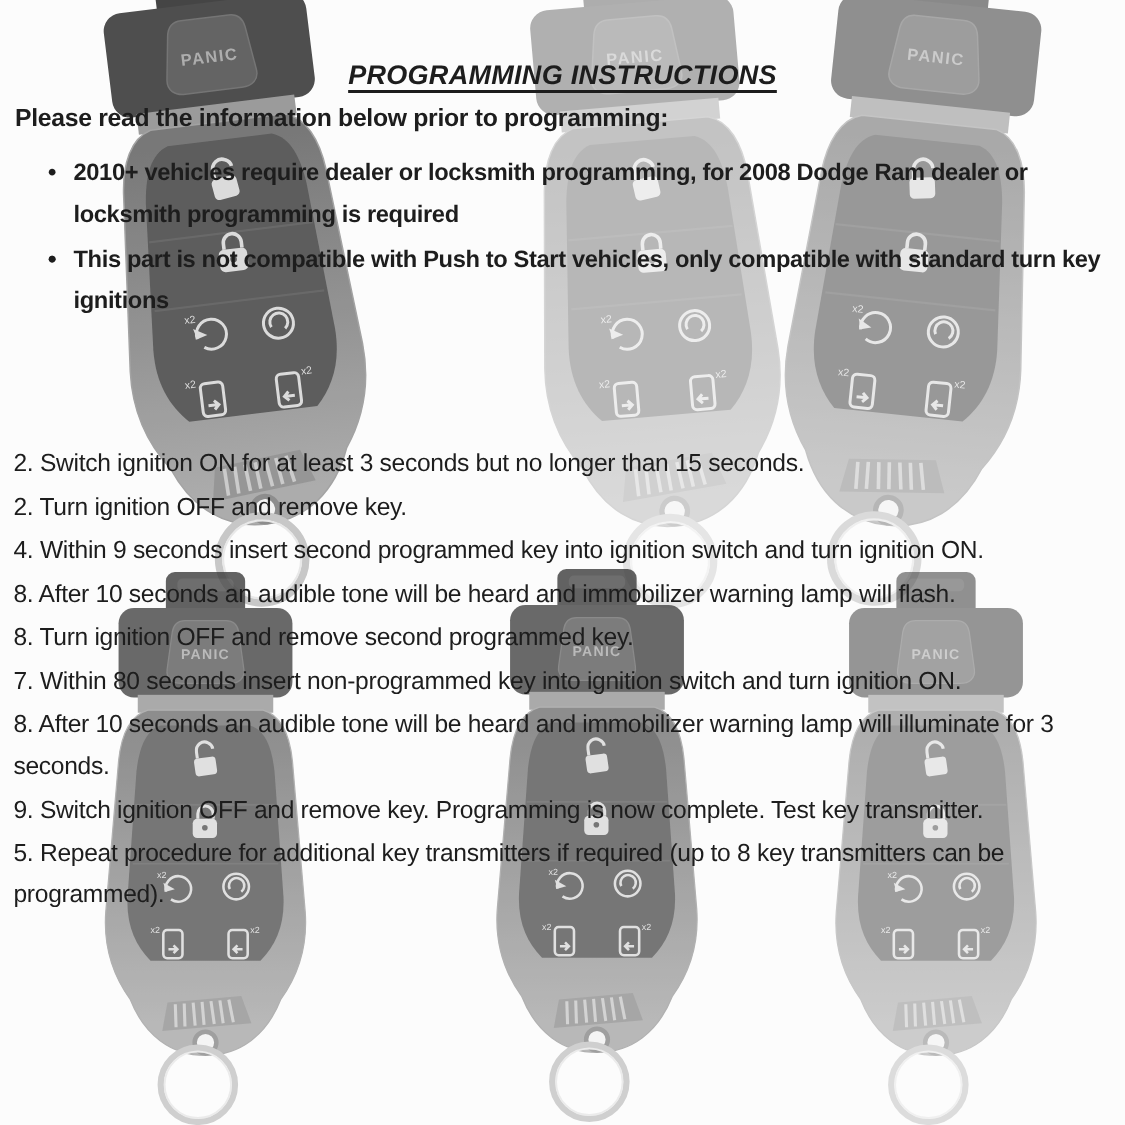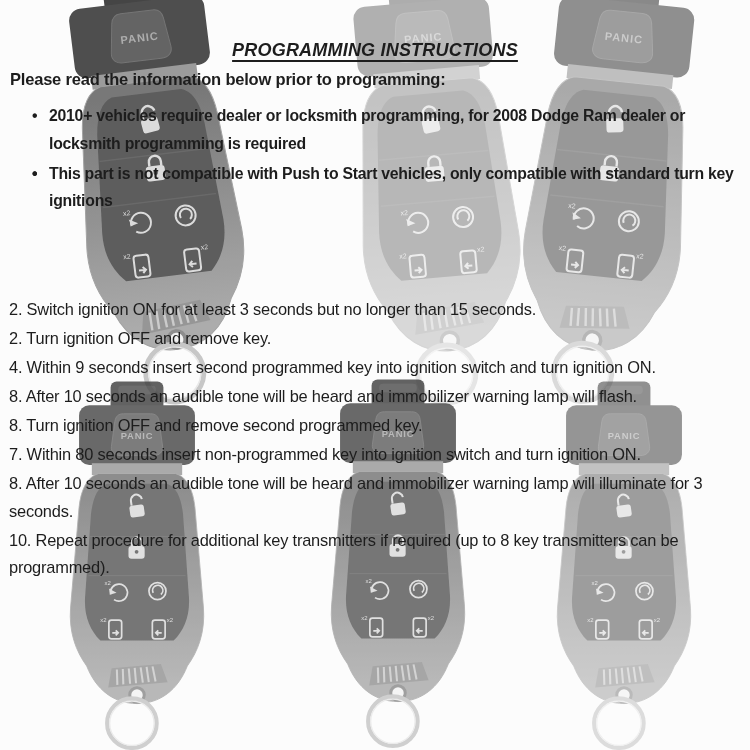--- a/index.html
+++ b/index.html
@@ -142,16 +142,17 @@
   </ul>
 
   <ol class="txt steps">
     <li>2. Switch ignition ON for at least 3 seconds but no longer than 15 seconds.</li>
     <li>2. Turn ignition OFF and remove key.</li>
     <li>4. Within 9 seconds insert second programmed key into ignition switch and turn ignition ON.</li>
     <li>8. After 10 seconds an audible tone will be heard and immobilizer warning lamp will flash.</li>
     <li>8. Turn ignition OFF and remove second programmed key.</li>
     <li>7. Within 80 seconds insert non-programmed key into ignition switch and turn ignition ON.</li>
     <li>8. After 10 seconds an audible tone will be heard and immobilizer warning lamp will illuminate for 3 seconds.</li>
-    <li>10. Repeat procedure for additional key transmitters if required (up to 8 key transmitters can be programmed).</li>
+    <li>9. Switch ignition OFF and remove key. Programming is now complete. Test key transmitter.</li>
+    <li>5. Repeat procedure for additional key transmitters if required (up to 8 key transmitters can be programmed).</li>
   </ol>
 
 </div>
 
 </body></html>

